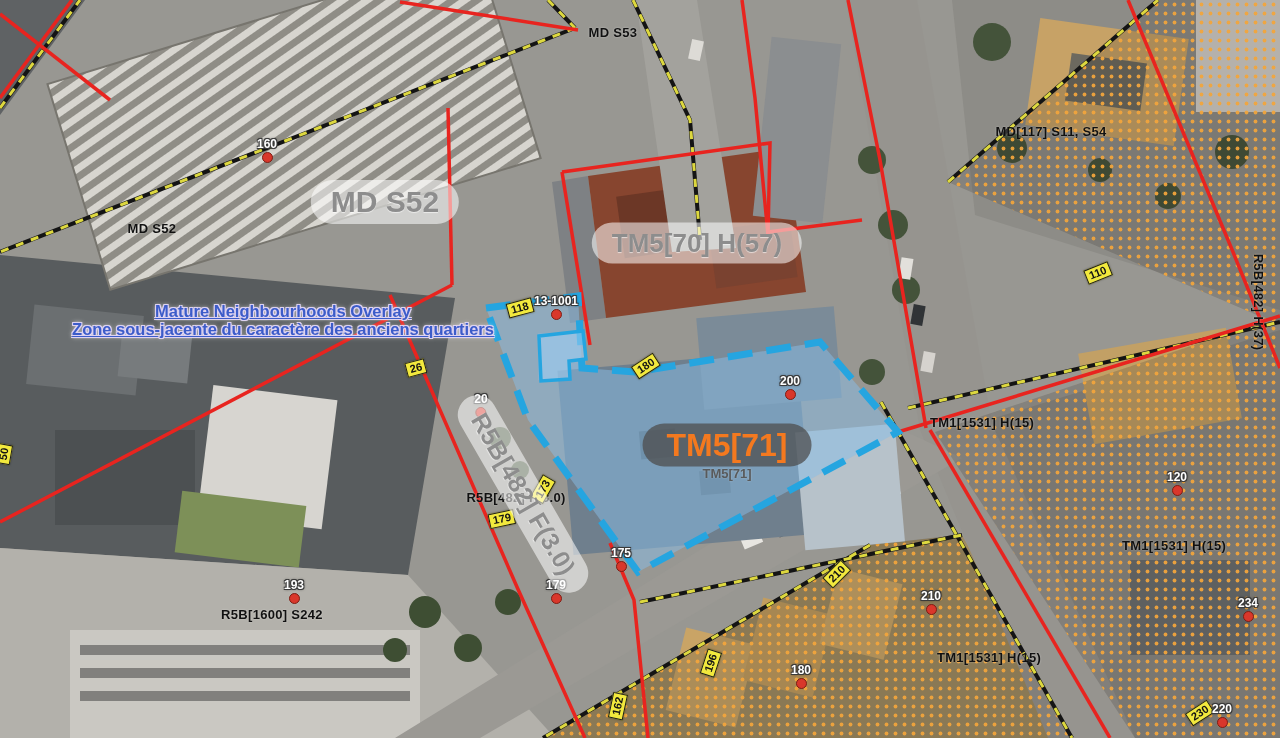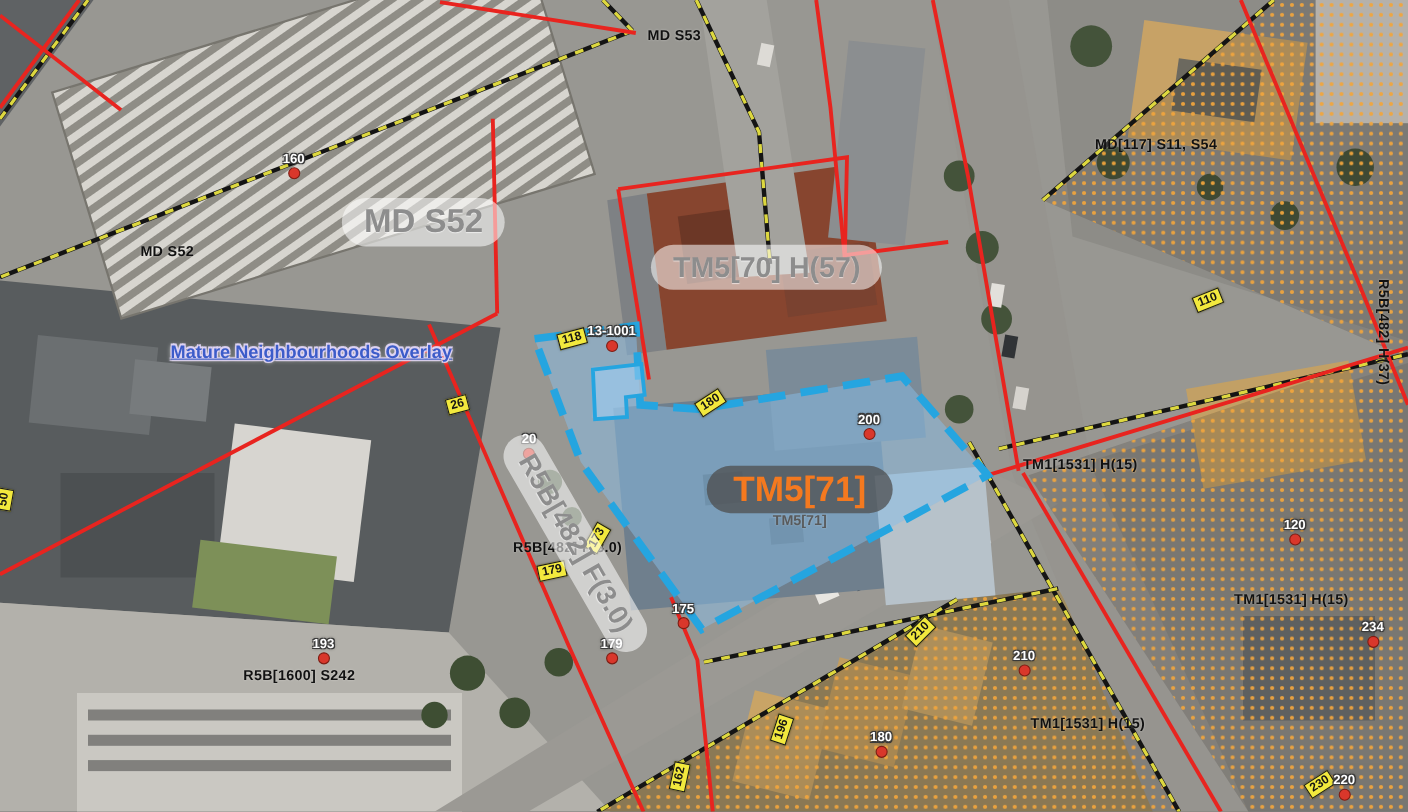--- a/index.html
+++ b/index.html
@@ -230,39 +230,40 @@
         <div class="addr-dot"></div>
       </div>
       <div class="addr-marker lbl" style="left: 1177px; top: 439px; transform: translate(-50%, -50%); margin-top: 44px;">
         <div class="addr-text">120</div>
         <div class="addr-dot"></div>
       </div>
       <div class="addr-marker lbl" style="left: 931px; top: 602px; transform: translate(-50%, -50%);">
         <div class="addr-text">210</div>
         <div class="addr-dot"></div>
       </div>
-      <div class="addr-marker lbl" style="left: 1248px; top: 576px; transform: translate(-50%, -50%);">
+      <div class="addr-marker lbl" style="left: 1248px; top: 609px; transform: translate(-50%, -50%);">
         <div class="addr-text">234</div>
         <div class="addr-dot"></div>
       </div>
       <div class="addr-marker lbl" style="left: 801px; top: 676px; transform: translate(-50%, -50%);">
         <div class="addr-text">180</div>
         <div class="addr-dot"></div>
       </div>
       <div class="addr-marker lbl" style="left: 1222px; top: 715px; transform: translate(-50%, -50%);">
         <div class="addr-text">220</div>
         <div class="addr-dot"></div>
       </div>
       <div class="zone-pill lbl" style="font-size: 30px; left: 385px; top: 202px; transform: translate(-50%, -50%);">MD S52</div>
       <div class="zone-pill lbl" style="font-size: 26px; left: 697px; top: 243px; transform: translate(-50%, -50%);">TM5[70] H(57)</div>
       <div class="zone-pill lbl" style="font-size: 25px; left: 523px; top: 494px; transform: translate(-50%, -50%) rotate(60deg);">R5B[482] F(3.0)</div>
     </div>
 
 <div class="overlay-note">
   <div>Mature Neighbourhoods Overlay</div>
+  <div>Zone sous-jacente du caractère des anciens quartiers</div>
 </div>
 
 <div class="hl-wrap">
   <div class="dark-pill">TM5[71]</div>
   <div class="hl-sub">TM5[71]</div>
 </div>
 
 </div>
 
 </body></html>

